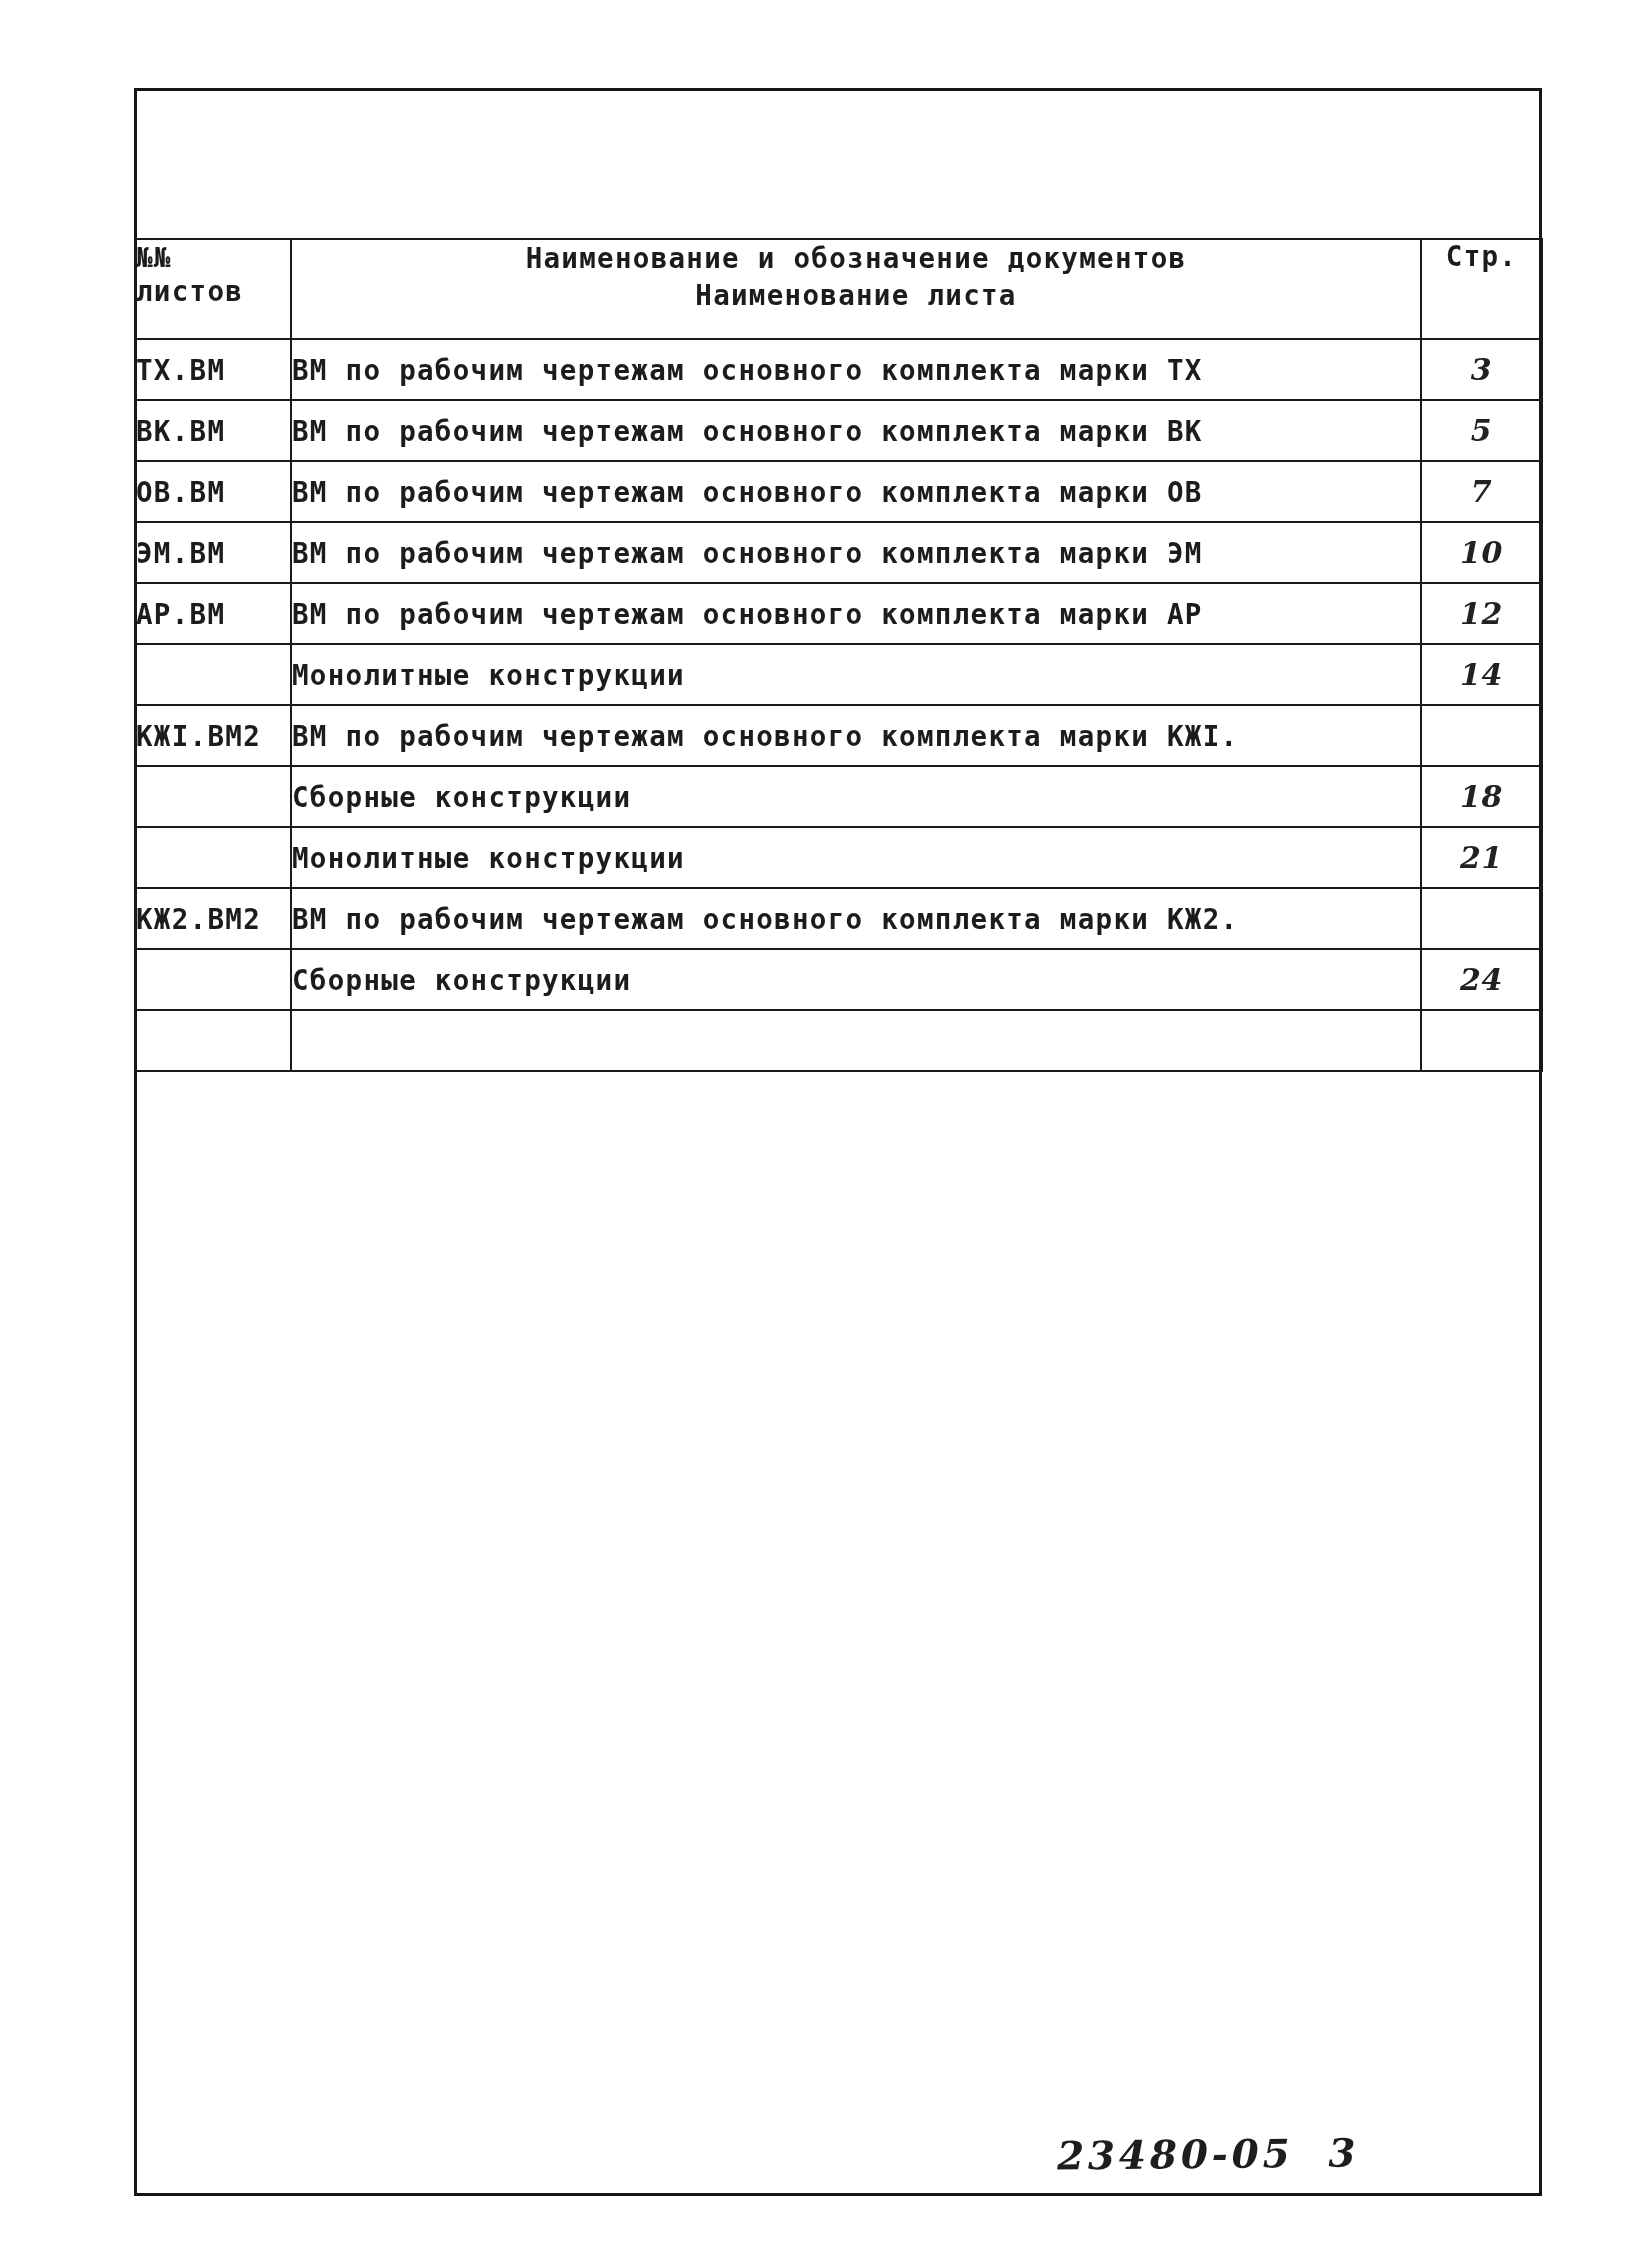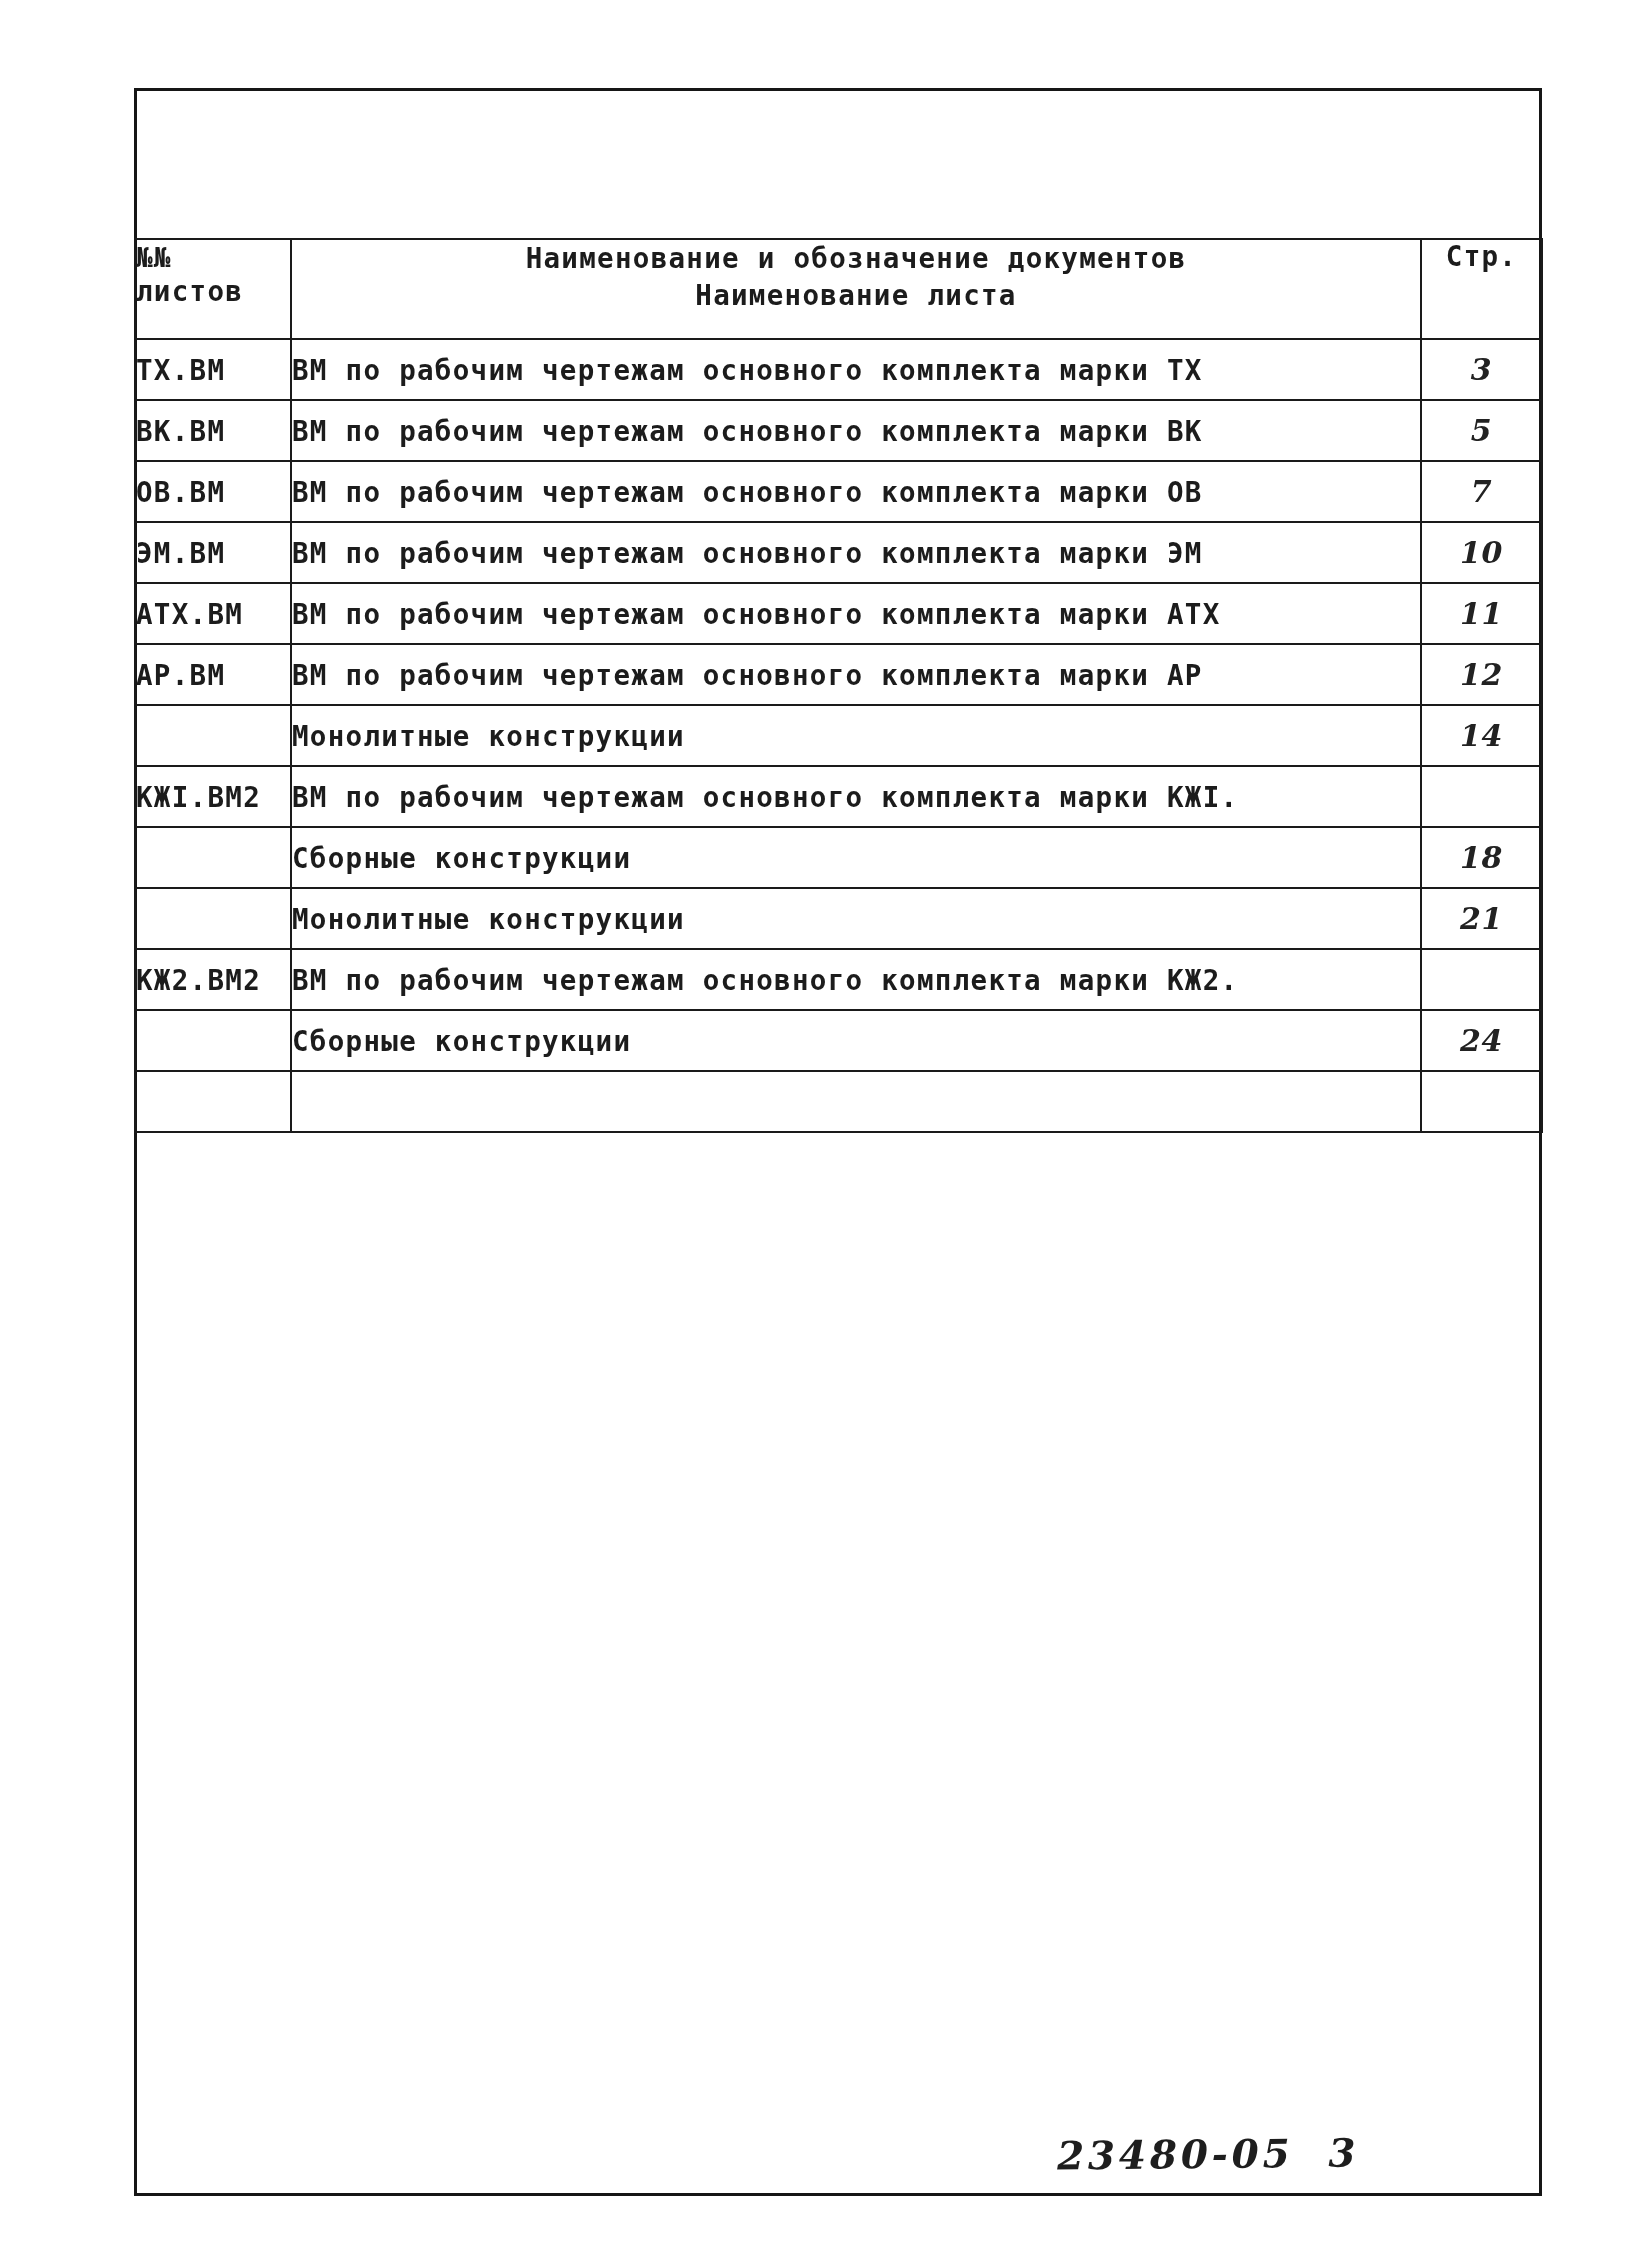--- a/index.html
+++ b/index.html
@@ -148,25 +148,20 @@
     <td class="cell-code">ОВ.ВМ</td>
     <td class="cell-title">ВМ по рабочим чертежам основного комплекта марки ОВ</td>
     <td class="cell-page">7</td>
   </tr>
         <tr>
     <td class="cell-code">ЭМ.ВМ</td>
     <td class="cell-title">ВМ по рабочим чертежам основного комплекта марки ЭМ</td>
     <td class="cell-page">10</td>
   </tr>
         <tr>
-    <td class="cell-code">АТХ.ВМ</td>
-    <td class="cell-title">ВМ по рабочим чертежам основного комплекта марки АТХ</td>
-    <td class="cell-page">11</td>
-  </tr>
-        <tr>
     <td class="cell-code">АР.ВМ</td>
     <td class="cell-title">ВМ по рабочим чертежам основного комплекта марки АР</td>
     <td class="cell-page">12</td>
   </tr>
         <tr>
     <td class="cell-code"></td>
     <td class="cell-title">Монолитные конструкции</td>
     <td class="cell-page">14</td>
   </tr>
         <tr>

